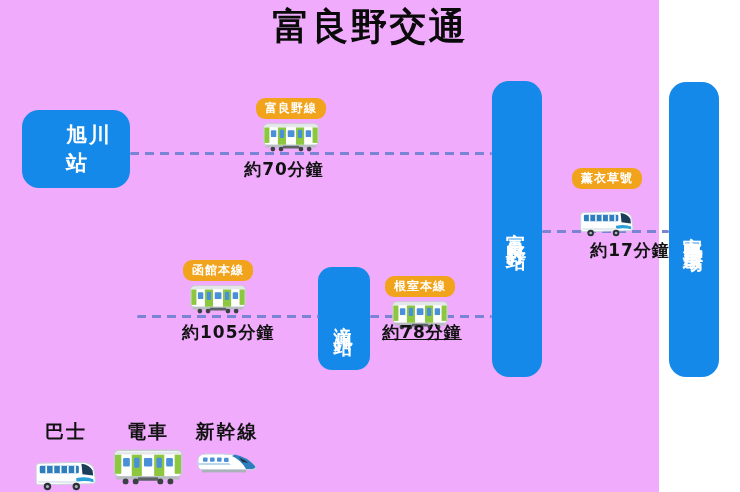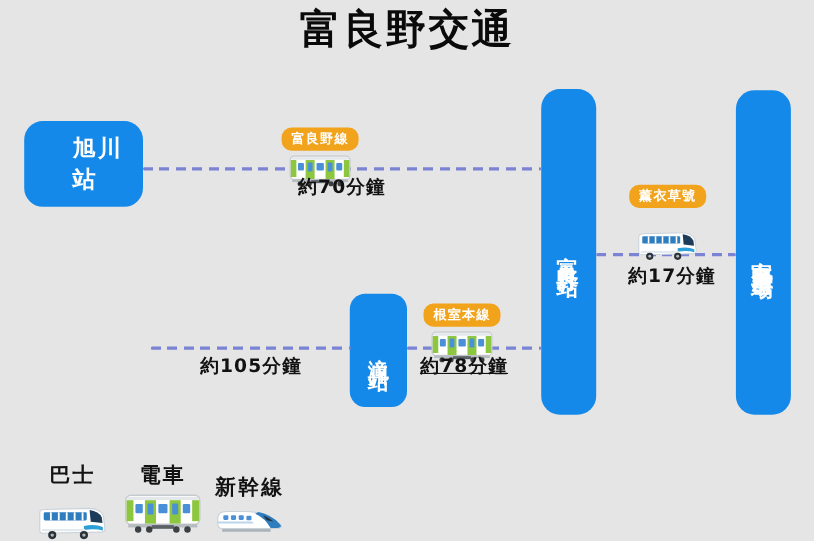--- a/index.html
+++ b/index.html
@@ -7,21 +7,21 @@
     --orange:#f2a31c;
     --dash:#7b83d4;
     --ink:#121212;
   }
   *{margin:0;padding:0;box-sizing:border-box;}
   body{
     background:#ffffff;
     font-family:"DejaVu Sans","Liberation Sans",sans-serif;
     width:740px;height:492px;overflow:hidden;
   }
-  .canvas{position:relative;width:740px;height:492px;background:#e5e5e5;}
+  .canvas{position:relative;width:659px;height:492px;background:#f0abfc;}
   .abs{position:absolute;}
 
   .title{
     left:0;top:2px;width:740px;text-align:center;
     font-size:37px;font-weight:800;color:#0a0a0a;letter-spacing:2px;
   }
 
   .station{
     background:var(--blue);color:#fff;font-weight:700;
     display:flex;align-items:center;justify-content:center;
@@ -125,71 +125,79 @@
 
   <div class="abs station v" style="left:492px;top:81px;width:50px;height:296px;">富良野站</div>
 
   <div class="abs station v" style="left:669px;top:82px;width:50px;height:295px;letter-spacing:3px;">富良野滑雪場</div>
 
   <div class="abs dash" style="left:130px;top:152px;width:362px;"></div>
   <div class="abs dash" style="left:137px;top:315px;width:182px;"></div>
   <div class="abs dash" style="left:370px;top:315px;width:122px;"></div>
   <div class="abs dash" style="left:542px;top:230px;width:127px;"></div>
 
-  <div class="abs route" style="left:250px;top:116px;width:82px;">
+  <div class="abs route" style="left:250px;top:98px;width:82px;">
     <span class="badge">富良野線</span>
     <span>
       <svg class="icon" width="58" height="30" viewBox="0 0 64 33">
           <use href="#sym-train"></use>
         </svg>
     </span>
   </div>
-  <div class="abs time" style="left:271px;top:158px;width:80px;">約70分鐘</div>
-
+  <div class="abs time" style="left:244px;top:158px;width:80px;">約70分鐘</div>
+
+  <div class="abs route" style="left:177px;top:260px;width:82px;">
+    <span class="badge">函館本線</span>
+    <span>
+      <svg class="icon" width="58" height="30" viewBox="0 0 64 33">
+          <use href="#sym-train"></use>
+        </svg>
+    </span>
+  </div>
   <div class="abs time" style="left:182px;top:321px;width:80px;">約105分鐘</div>
 
   <div class="abs route" style="left:379px;top:276px;width:82px;">
     <span class="badge">根室本線</span>
     <span>
       <svg class="icon" width="58" height="30" viewBox="0 0 64 33">
           <use href="#sym-train"></use>
         </svg>
     </span>
   </div>
   <div class="abs time" style="left:382px;top:321px;width:80px;text-decoration:underline;">約78分鐘</div>
 
   <div class="abs route" style="left:566px;top:168px;width:82px;gap:18px;">
     <span class="badge">薰衣草號</span>
     <span>
       <svg class="icon" width="58" height="31" viewBox="0 0 64 34">
           <use href="#sym-bus"></use>
         </svg>
     </span>
   </div>
-  <div class="abs time" style="left:571px;top:239px;width:80px;">約17分鐘</div>
+  <div class="abs time" style="left:590px;top:239px;width:80px;">約17分鐘</div>
 
   <div class="abs legend-item" style="left:30px;top:419px;width:72px;gap:12px;">
     <span class="legend-label">巴士</span>
     <span>
       <svg class="icon" width="66" height="35" viewBox="0 0 64 34">
           <use href="#sym-bus"></use>
         </svg>
     </span>
   </div>
 
   <div class="abs legend-item" style="left:108px;top:419px;width:80px;justify-content:space-between;">
     <span class="legend-label">電車</span>
     <span>
       <svg class="icon" width="72" height="37" viewBox="0 0 64 33">
           <use href="#sym-train"></use>
         </svg>
     </span>
   </div>
 
-  <div class="abs legend-item" style="left:191px;top:430px;width:72px;">
+  <div class="abs legend-item" style="left:191px;top:419px;width:72px;">
     <span class="legend-label">新幹線</span>
     <span>
       <svg class="icon" width="64" height="30" viewBox="0 0 64 30">
           <use href="#sym-shinkansen"></use>
         </svg>
     </span>
   </div>
 
 </div>
 

